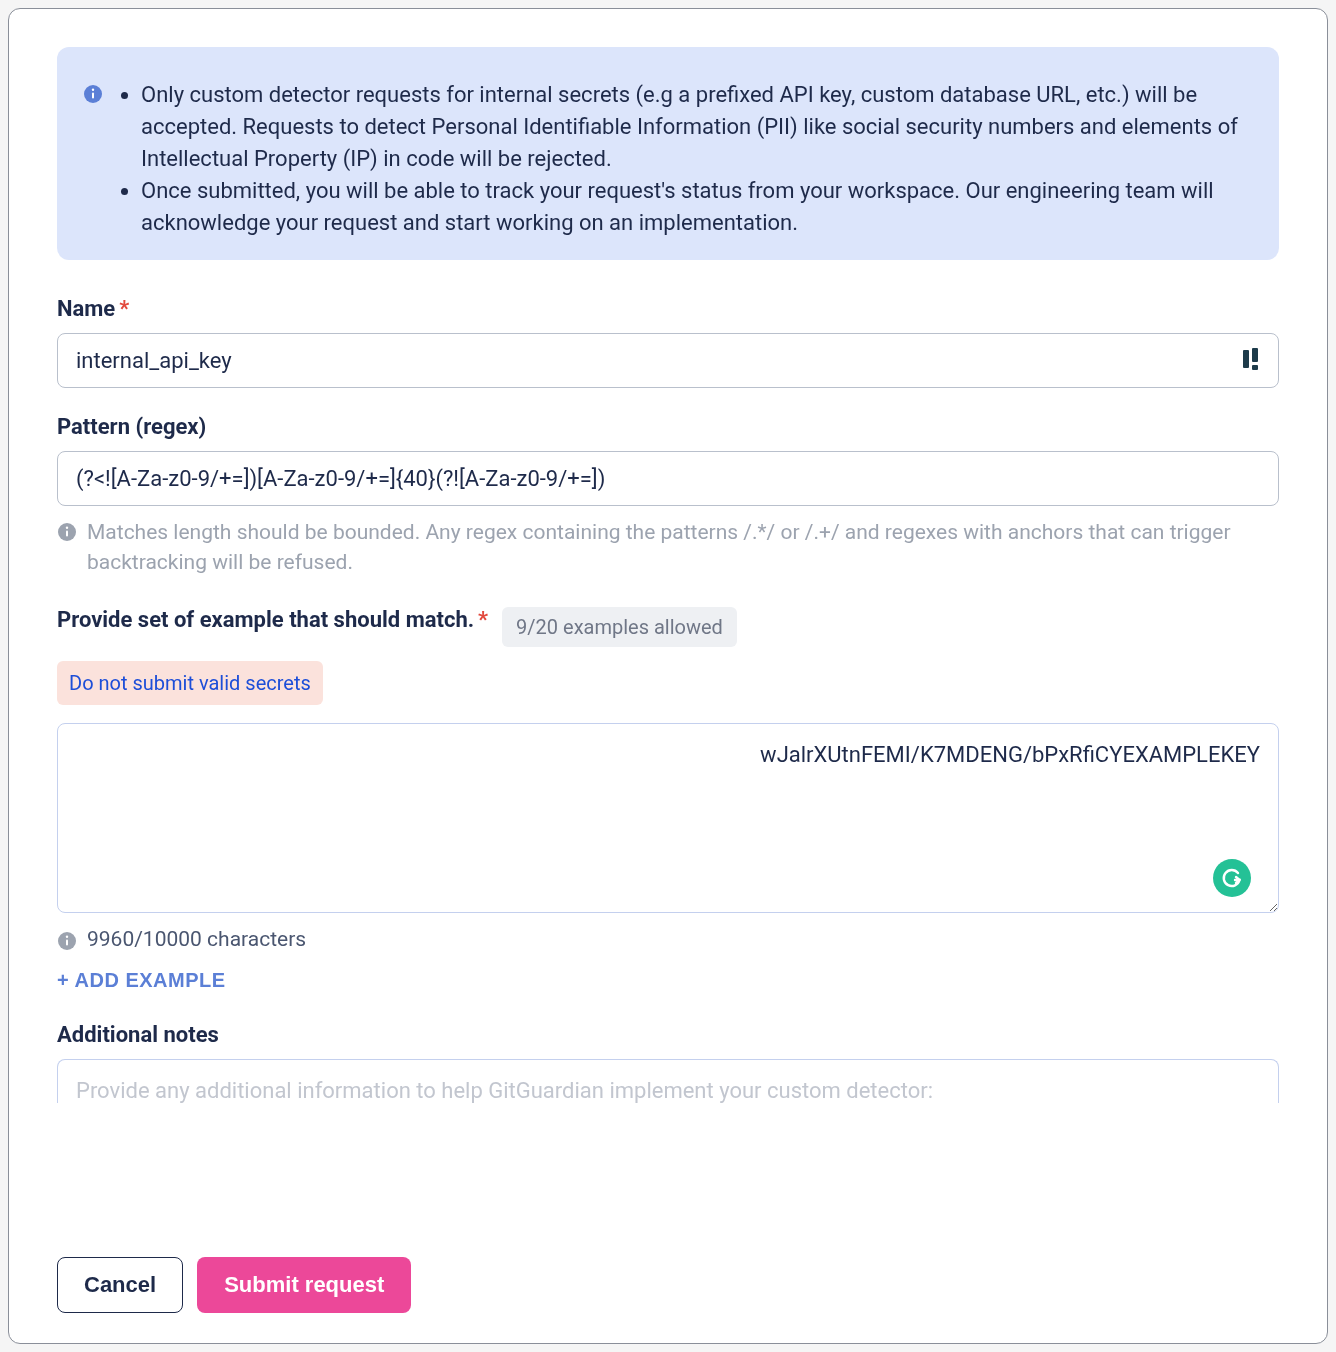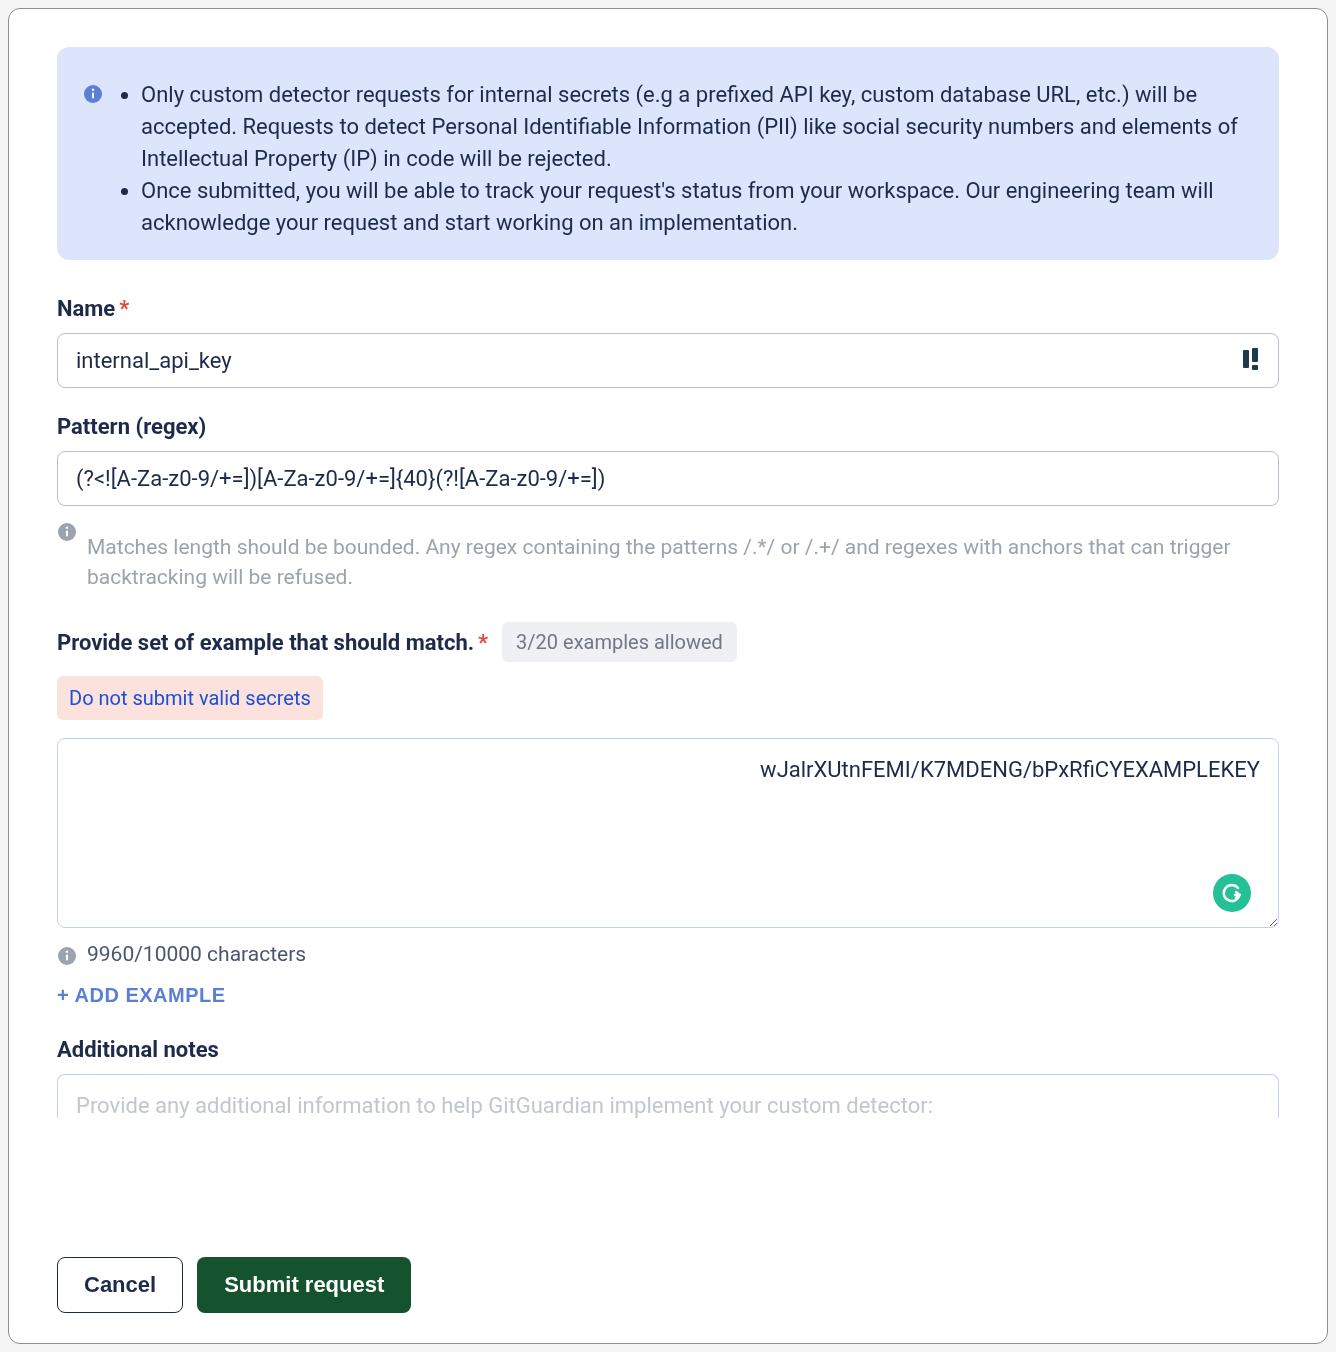--- a/index.html
+++ b/index.html
@@ -96,25 +96,23 @@
 .hint-icon {
   flex-shrink: 0;
   width: 20px;
   height: 20px;
   margin-top: 4px;
 }
 .hint-text {
   font-size: 21px;
   color: #9ca3af;
   line-height: 1.4;
-  margin-top: 15px;
 }
 .example-header {
   display: flex;
-  align-items: center;
   gap: 14px;
   margin-bottom: 14px;
   flex-wrap: wrap;
 }
 .example-header .field-label { margin-bottom: 0; }
 .badge {
   background: #eef0f3;
   border-radius: 6px;
   padding: 8px 14px;
   font-size: 20px;
@@ -203,21 +201,21 @@
   cursor: pointer;
   border: 1.5px solid transparent;
   margin-top: 20px;
 }
 .btn-secondary {
   background: #fff;
   border-color: #1e2a4a;
   color: #1e2a4a;
 }
 .btn-primary {
-  background: #14532d;
+  background: #ec4899;
   color: #fff;
 }
 .scrollable {
   overflow: hidden;
   flex: 1;
 }
 .notes-input-cut {
   width: 100%;
   border: 1px solid #c4d0ee;
   border-top-left-radius: 8px;
@@ -281,21 +279,21 @@
             <circle cx="10" cy="5.8" r="1.2" fill="#fff"></circle>
           </svg>
       </span>
       <div class="hint-text">Matches length should be bounded. Any regex containing the patterns /.*/ or /.+/ and regexes with anchors that can trigger backtracking will be refused.</div>
     </div>
 
     <div class="example-header">
       <label class="field-label">
         <span>Provide set of example that should match.</span><span class="asterisk">*</span>
       </label>
-      <span class="badge">3/20 examples allowed</span>
+      <span class="badge">9/20 examples allowed</span>
     </div>
     <span class="warn-badge">Do not submit valid secrets</span>
 
     <div class="textarea-wrap">
       <textarea class="textarea" style="">wJalrXUtnFEMI/K7MDENG/bPxRfiCYEXAMPLEKEY</textarea>
       <span class="grammarly-badge">
         <svg width="22" height="22" viewBox="0 0 22 22">
             <path d="M 17 6 A 8 8 0 1 0 18.5 13 L 14 13" fill="none" stroke="#fff" stroke-width="2.4" stroke-linecap="round"></path>
             <path d="M 15 10 L 18.5 13 L 15 16" fill="none" stroke="#fff" stroke-width="2.4" stroke-linecap="round" stroke-linejoin="round"></path>
           </svg>

